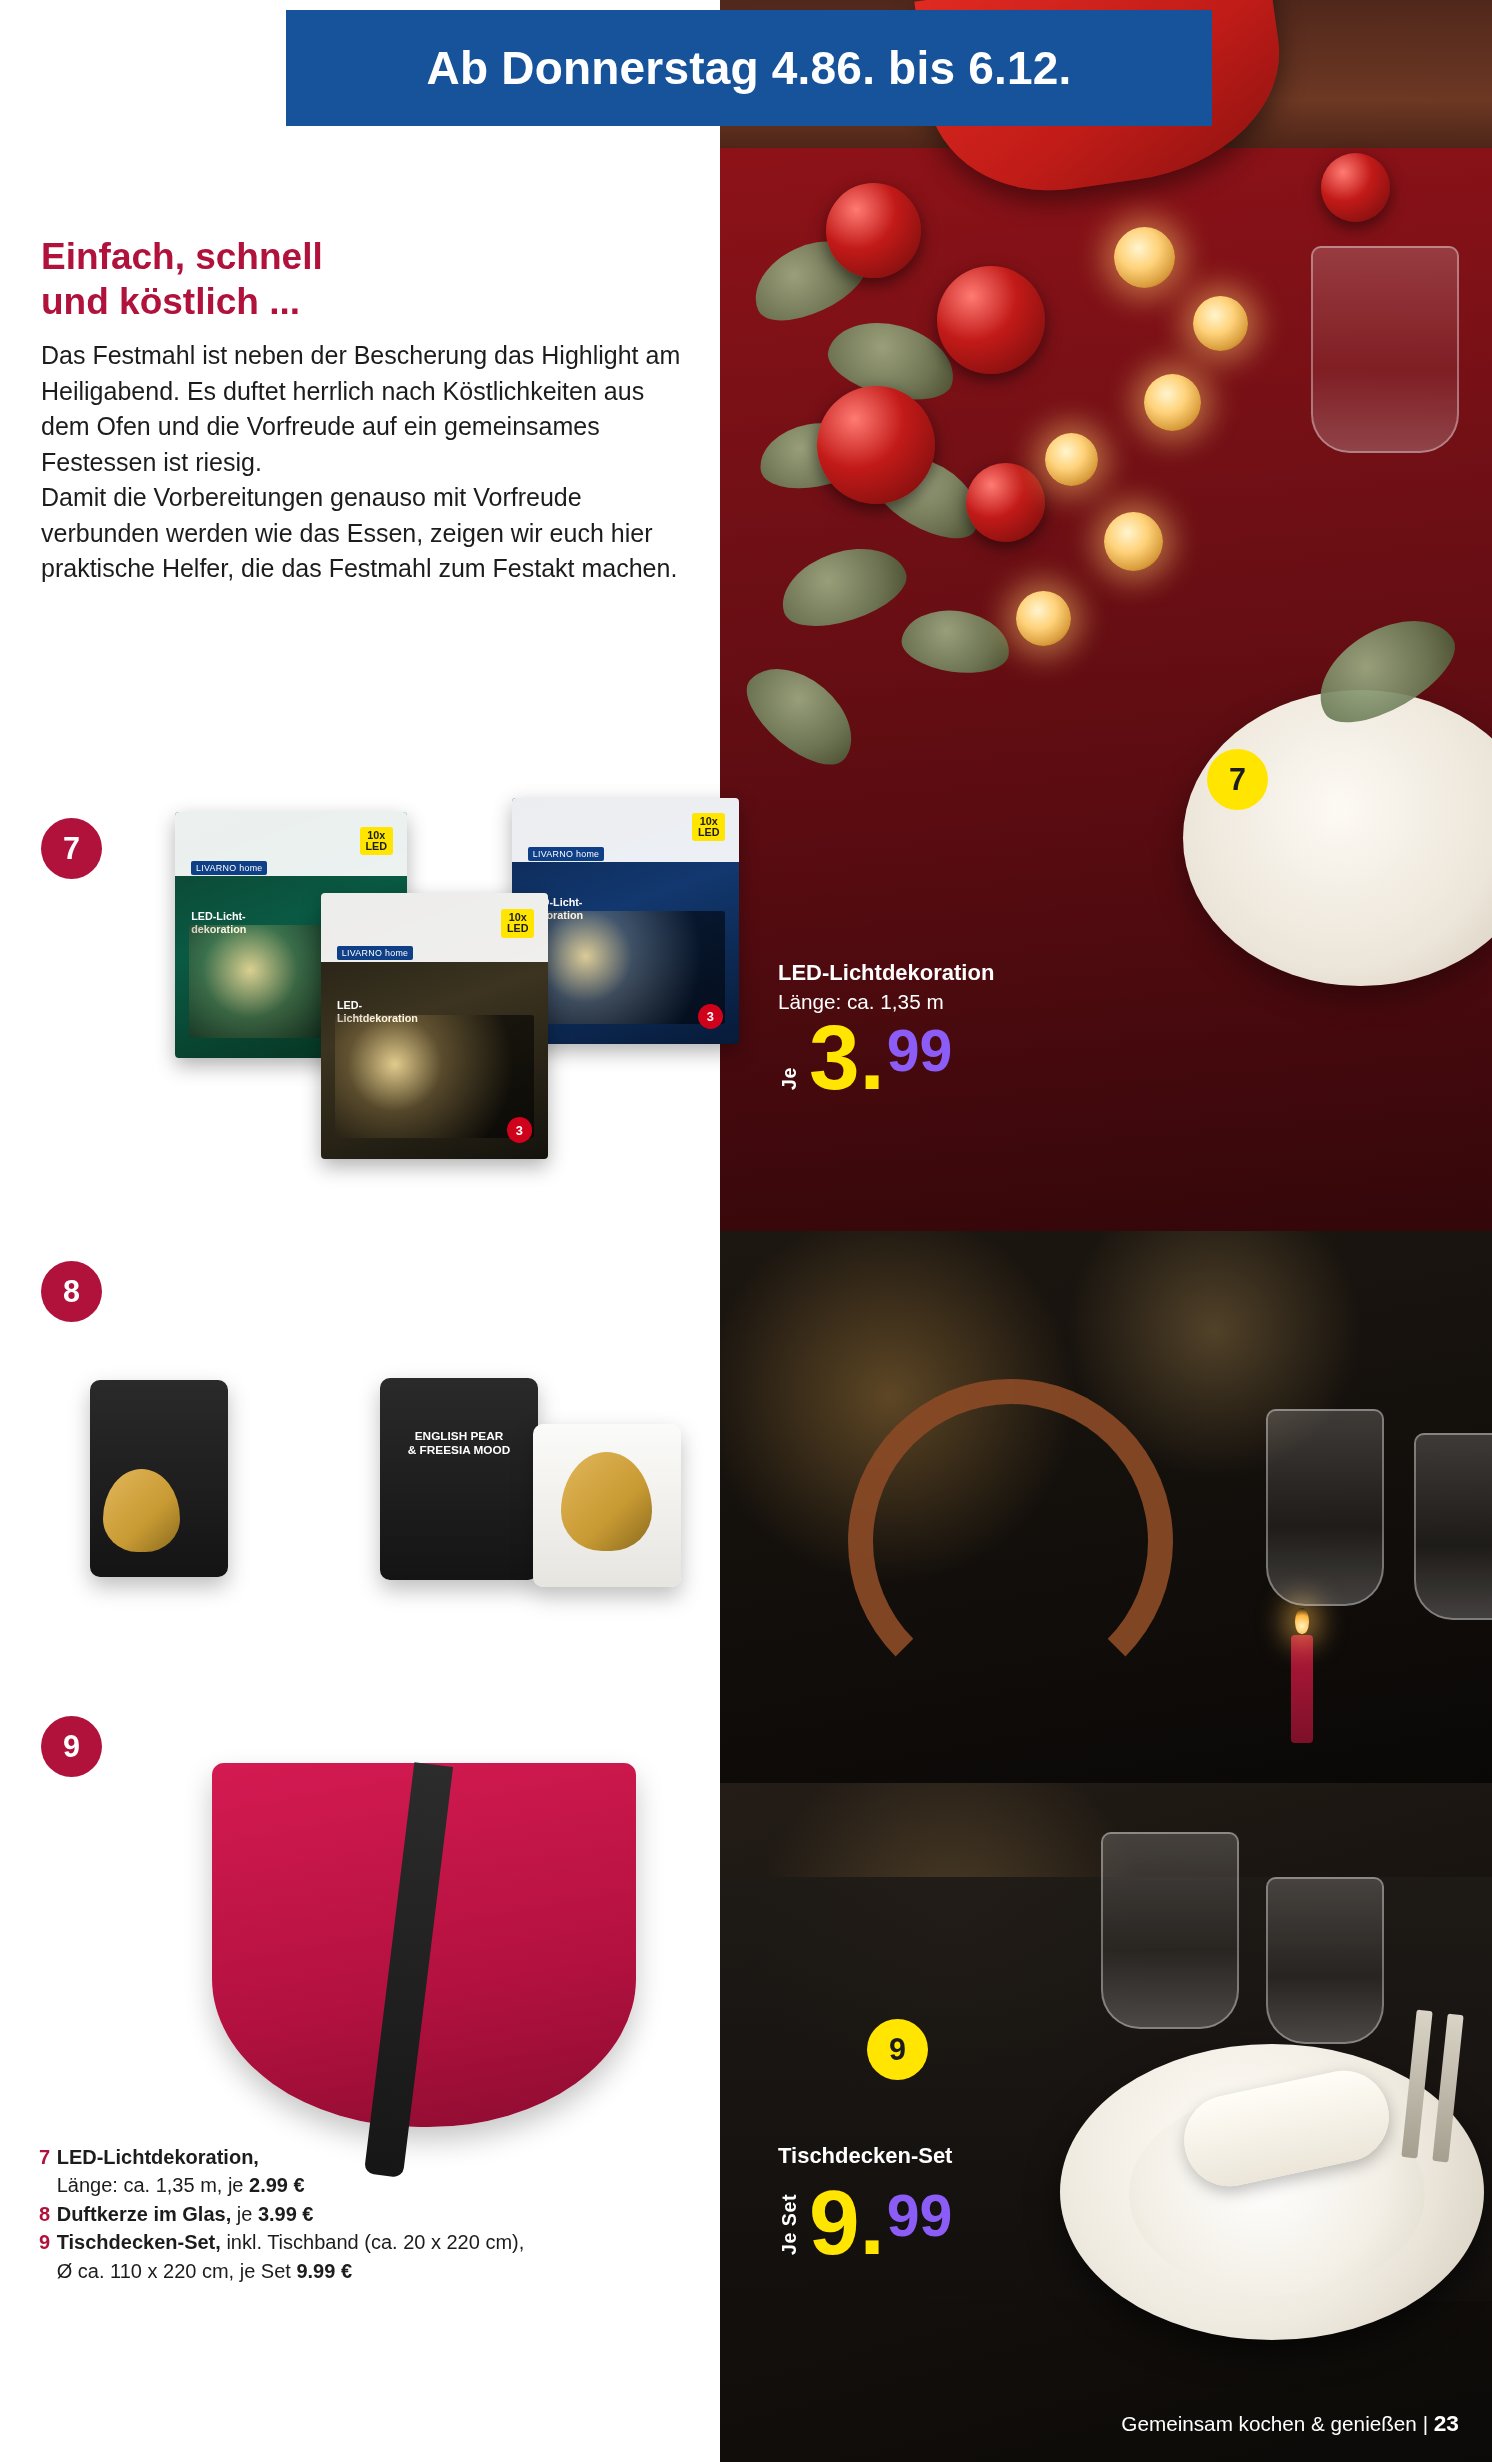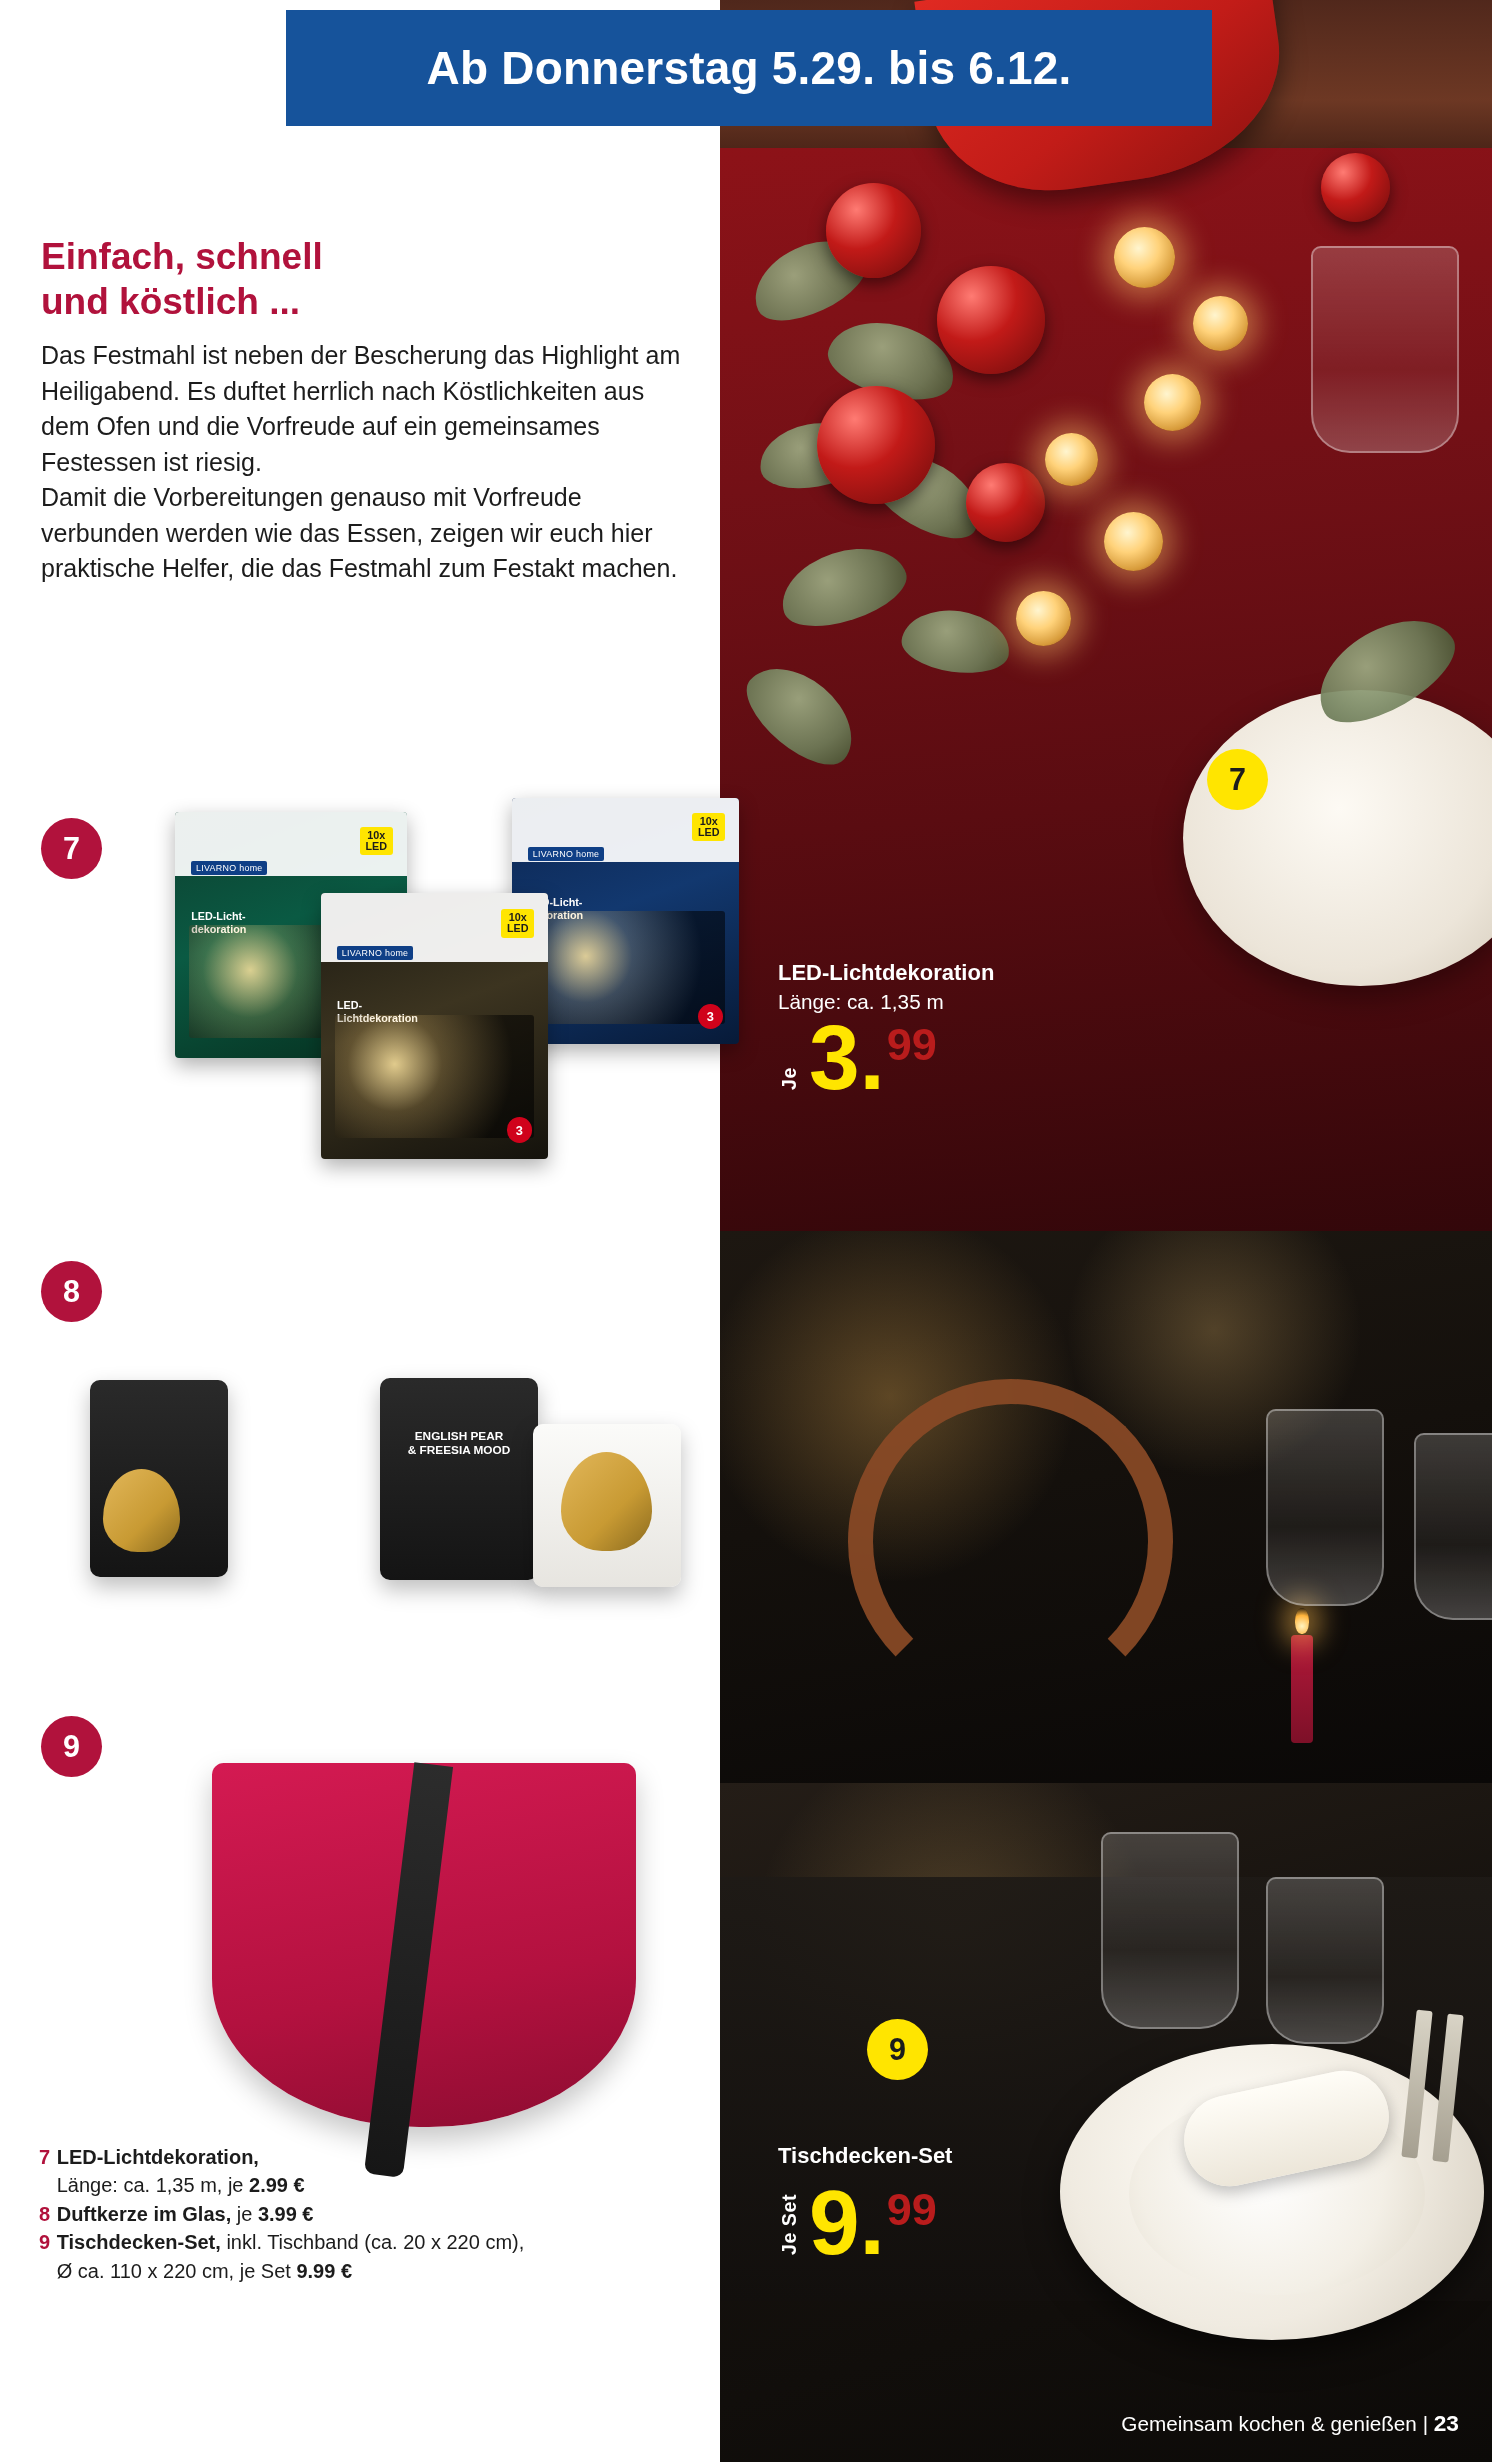--- a/index.html
+++ b/index.html
@@ -284,21 +284,21 @@
   .price-row { display: flex; align-items: flex-end; }
   .price-je {
     color: #ffffff; font-size: 19.7px; font-weight: bold;
     writing-mode: vertical-rl; transform: rotate(180deg);
     margin-right: 7.9px; margin-bottom: 9.9px; letter-spacing: 0.5px;
   }
   .price-main {
     color: #ffe500; font-weight: bold; font-size: 91px; line-height: .92;
   }
   .price-cents {
-    color: #b91c1c; font-weight: bold; font-size: 45px; line-height: 1;
+    color: #8b5cf6; font-weight: bold; font-size: 59px; line-height: 1;
     margin-left: 2px; align-self: flex-start; margin-top: 5.9px;
   }
 
   
   .legend {
     position: absolute; left: 39px; top: 2143px; width: 650px;
     font-size: 20px; color: #1c1c1c; line-height: 1.42;
   }
   .legend-line { display: flex; }
   .legend-num { color: #b1123c; font-weight: bold; width: 17.7px; flex: 0 0 17.7px; }
@@ -367,21 +367,21 @@
   <div class="glass" style="left:1266px; top:1877px; width:118px; height:167px; z-index:2;"></div>
 
   <div class="runner-dark" style="left:720px;"></div>
   <div class="plate-bottom" style="left:1060px;"></div>
   <div class="plate-bottom-inner" style="left:1129px;"></div>
   <div class="napkin-roll" style="left:1183px;"></div>
   <div class="cutlery" style="left:1409px; top:2010px; width:15.8px; height:148px; transform:rotate(6deg);"></div>
   <div class="cutlery" style="left:1440px; top:2014px; width:15.8px; height:148px; transform:rotate(6deg);"></div>
 
   <div class="banner">
-    <span class="banner-text">Ab Donnerstag 5.29. bis 6.12.</span>
+    <span class="banner-text">Ab Donnerstag 4.86. bis 6.12.</span>
   </div>
 
   <div class="intro">
     <div class="intro-title">
       <div>Einfach, schnell</div>
       <div>und köstlich ...</div>
     </div>
     <div class="intro-body" style="white-space: pre-line;">Das Festmahl ist neben der Bescherung das Highlight am Heiligabend. Es duftet herrlich nach Köstlichkeiten aus dem Ofen und die Vorfreude auf ein gemeinsames Festessen ist riesig.
 Damit die Vorbereitungen genauso mit Vorfreude verbunden werden wie das Essen, zeigen wir euch hier praktische Helfer, die das Festmahl zum Festakt machen.</div>
   </div>

